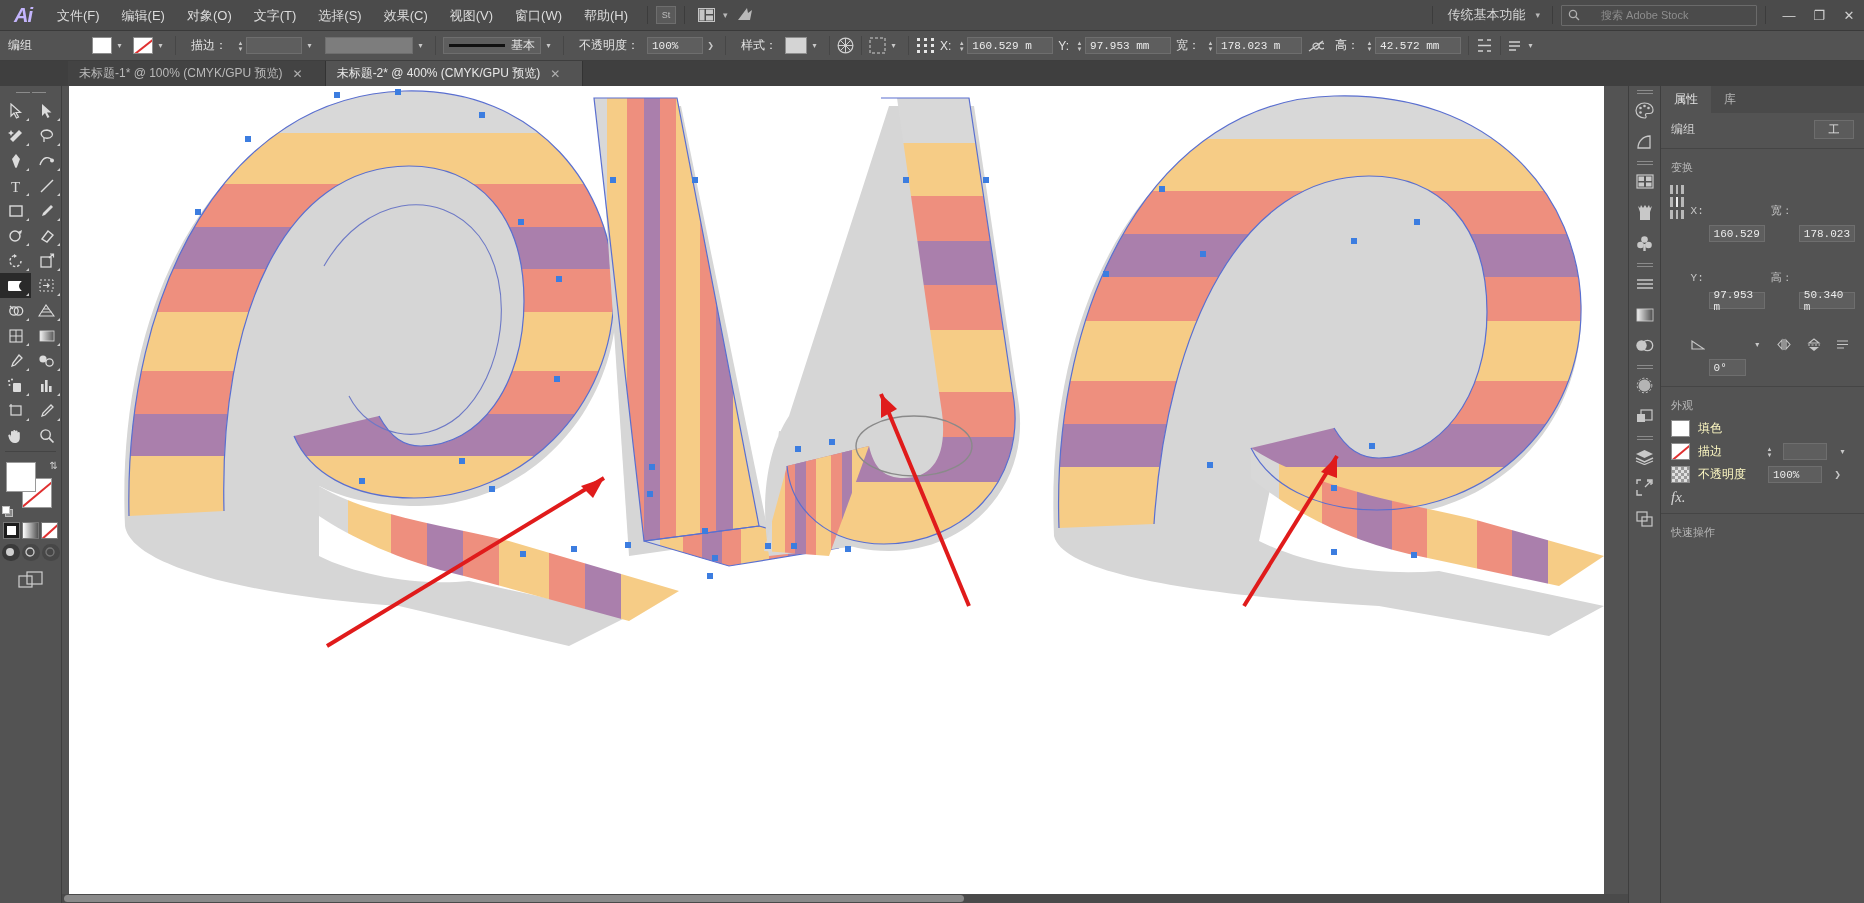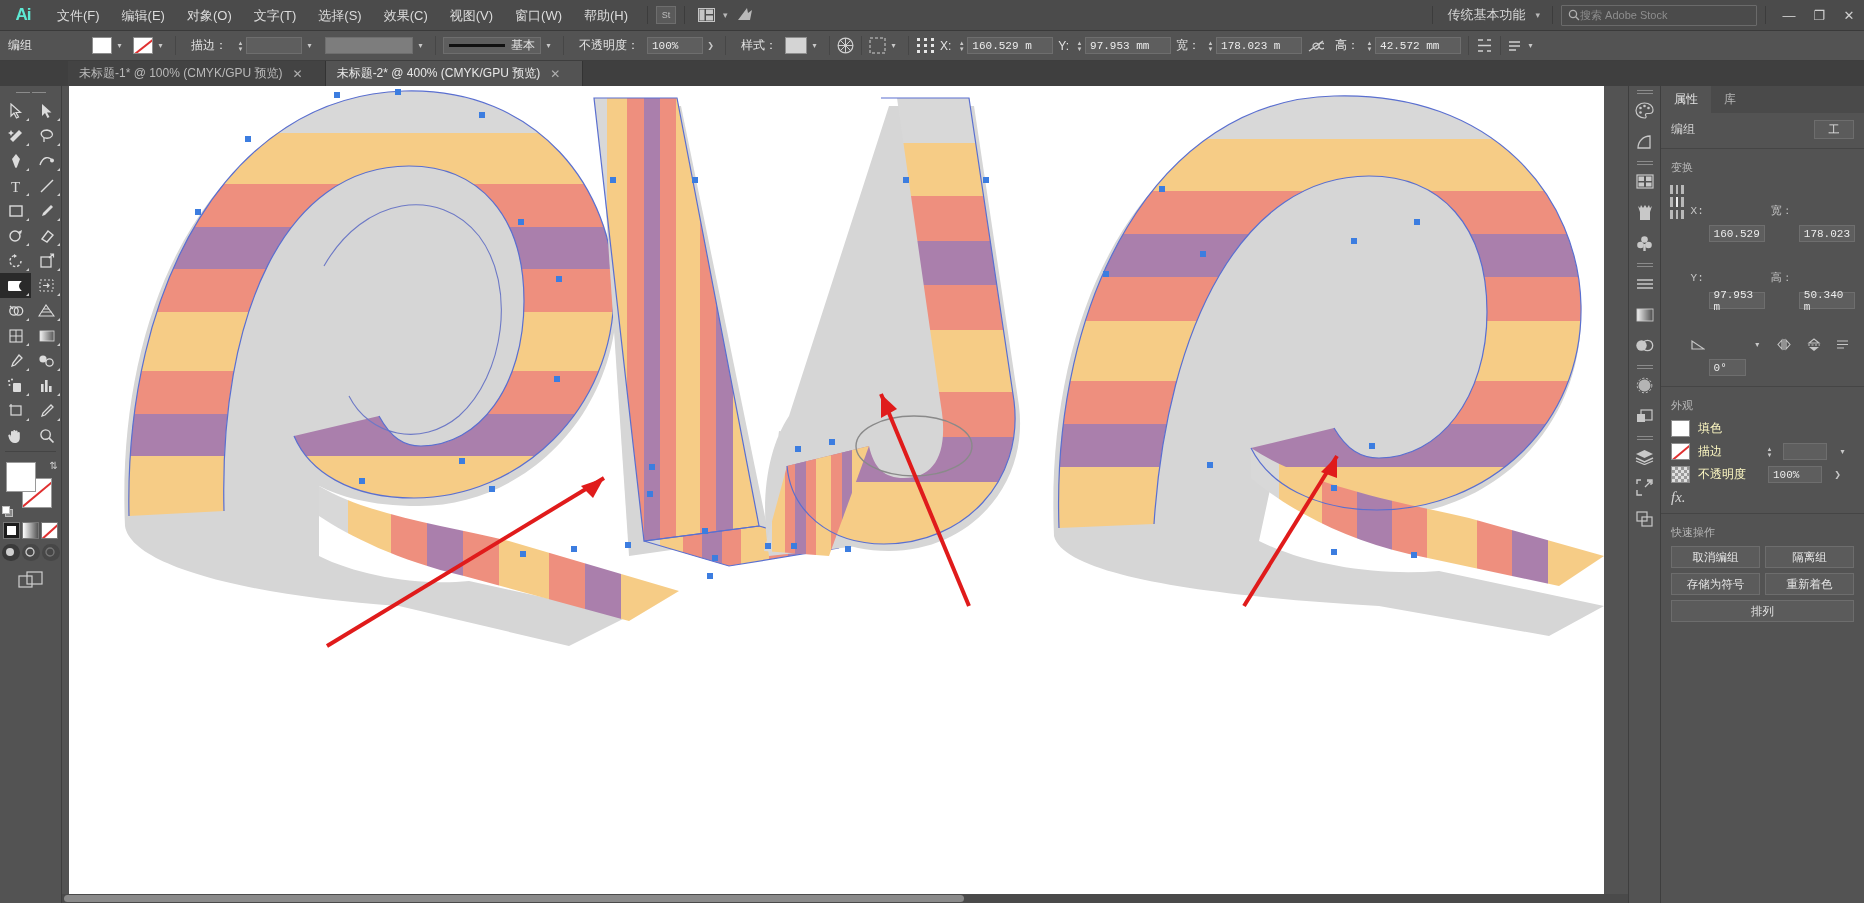--- a/index.html
+++ b/index.html
@@ -6,34 +6,34 @@
   html,body { width:1864px; height:903px; overflow:hidden;
     font-family:"Liberation Sans","DejaVu Sans",sans-serif;
     background:#535353; color:#d6d6d6; }
   #app { position:relative; width:1864px; height:903px; }
 
   
   .menubar { position:absolute; left:0; top:0; width:1864px; height:31px;
     background:#4b4b4b; border-bottom:1px solid #3a3a3a;
     display:flex; align-items:center; }
   .ai-logo { width:46px; height:31px; display:flex; align-items:center;
-    justify-content:center; font-weight:bold; font-size:17px; color:#5eead4;
-    letter-spacing:-1px; }
+    justify-content:center; font-weight:bold; font-size:20px; color:#c4b5fd;
+    font-style:italic; letter-spacing:-1px; }
   .menu-item { padding:0 11px; height:31px; line-height:31px; font-size:13px;
     color:#dcdcdc; white-space:nowrap; cursor:default; }
   .mb-sep { width:1px; height:18px; background:#3c3c3c; margin:0 8px; }
   .btn-sq { width:20px; height:18px; border:1px solid #6e6e6e; background:#5a5a5a;
     font-size:9px; color:#bdbdbd; display:flex; align-items:center;
     justify-content:center; }
   .icon-btn { width:26px; height:22px; display:flex; align-items:center;
     justify-content:center; color:#c5c5c5; }
   .spacer { flex:1 1 auto; }
   .ws-name { font-size:13px; color:#d8d8d8; padding:0 6px; }
   .caret { font-size:9px; color:#b8b8b8; padding:0 4px; }
-  .stock-search { display:flex; align-items:center; gap:0; height:21px;
+  .stock-search { display:flex; align-items:center; gap:21px; height:21px;
     width:196px; border:1px solid #6a6a6a; background:#4b4b4b; padding:0 6px;
     font-size:11px; color:#8e8e8e; border-radius:1px; }
   .winbtn { width:30px; height:31px; display:flex; align-items:center;
     justify-content:center; color:#d0d0d0; font-size:13px; }
 
   
   .ctrlbar { position:absolute; left:0; top:31px; width:1864px; height:30px;
     background:#535353; border-bottom:1px solid #3e3e3e;
     display:flex; align-items:center; font-size:12px; color:#e2e2e2; }
   .cb-label { padding:0 8px; white-space:nowrap; }
@@ -930,22 +930,15 @@
       <span class="ap-lbl" style="width:62px">不透明度</span>
       <span class="field" style="width:54px">100%</span>
       <span class="dd-arrow">❯</span>
     </div>
     <div class="appear-row">
       <span style="font-style:italic;font-family:'Liberation Serif',serif;font-size:15px;color:#d4d4d4">fx.</span>
     </div>
     <div class="psep"></div>
 
     <div class="psec-title">快速操作</div>
-    <div class="qa-grid">
-      <div class="qa-btn">取消编组</div>
-      <div class="qa-btn">隔离组</div>
-      <div class="qa-btn">存储为符号</div>
-      <div class="qa-btn">重新着色</div>
-      <div class="qa-btn qa-wide">排列</div>
-    </div>
   </div>
 
 </div>
 
 </body></html>

